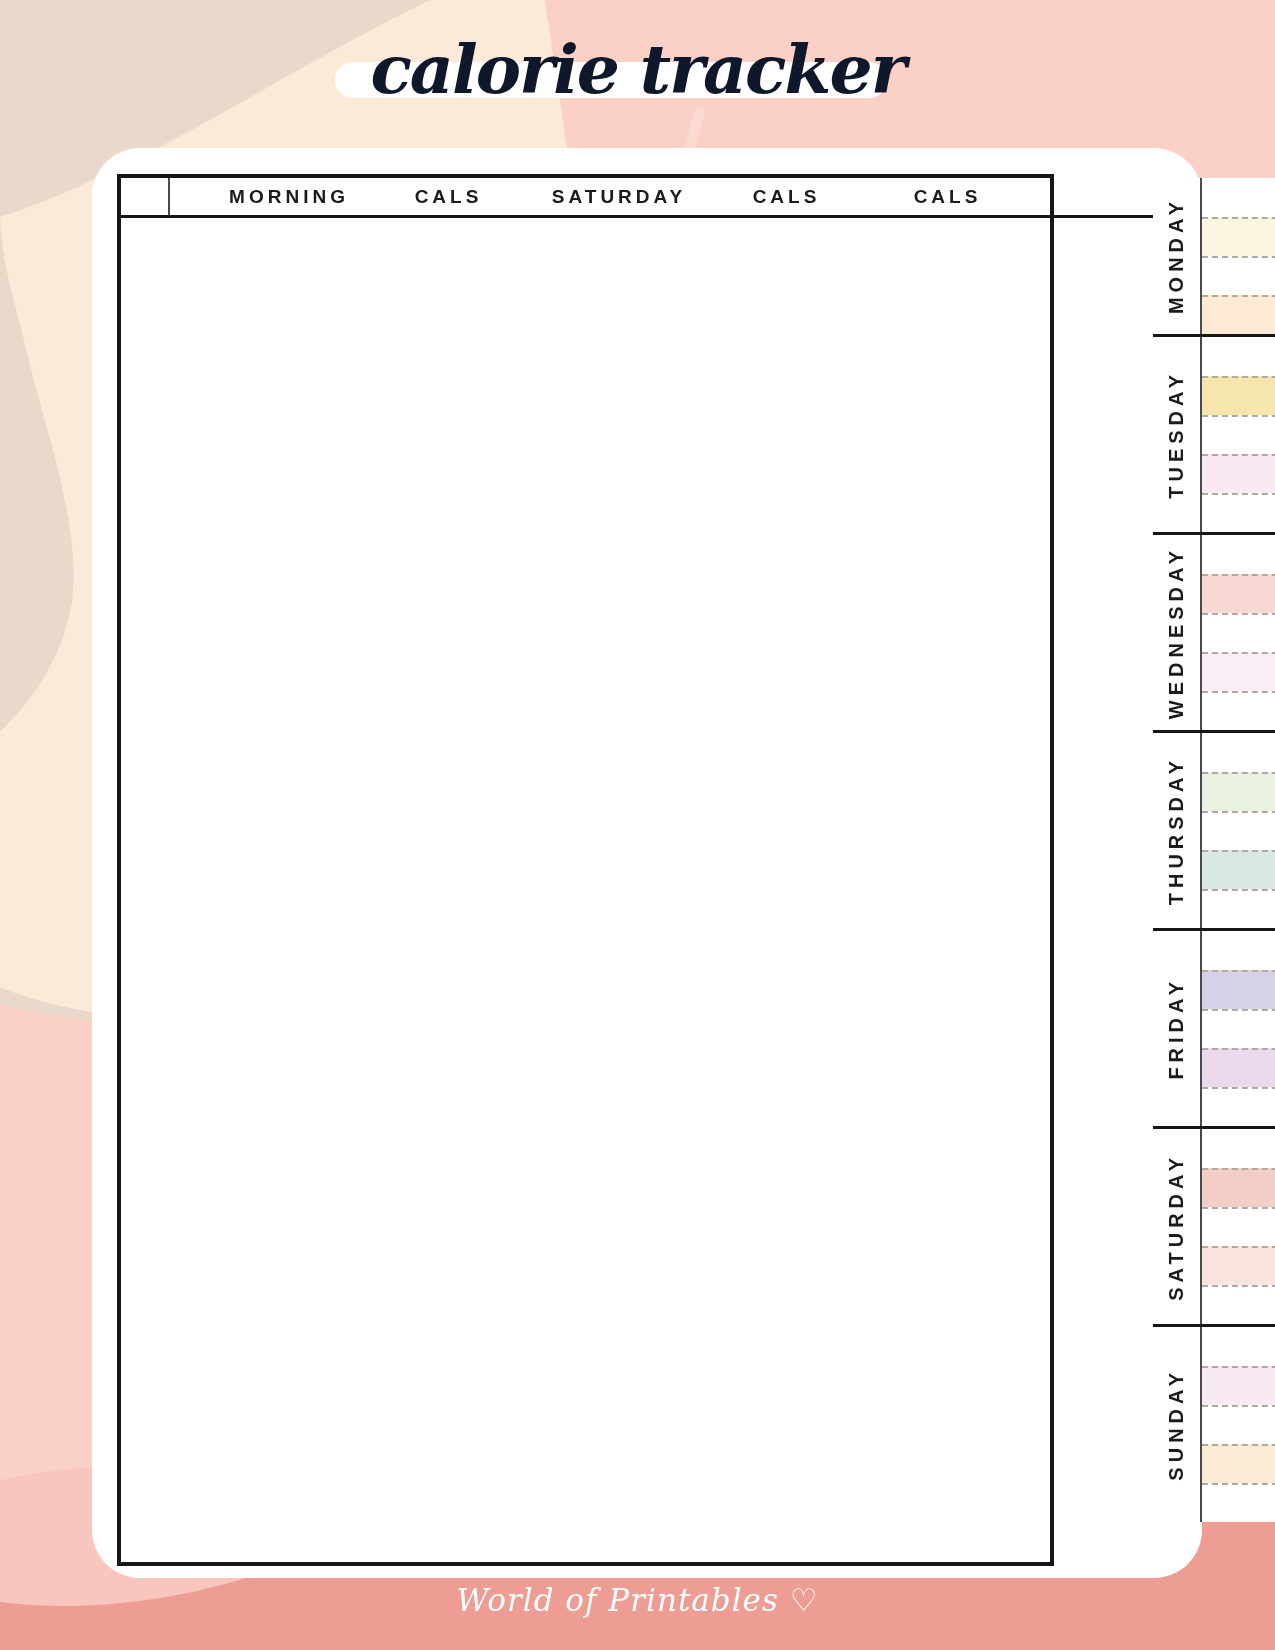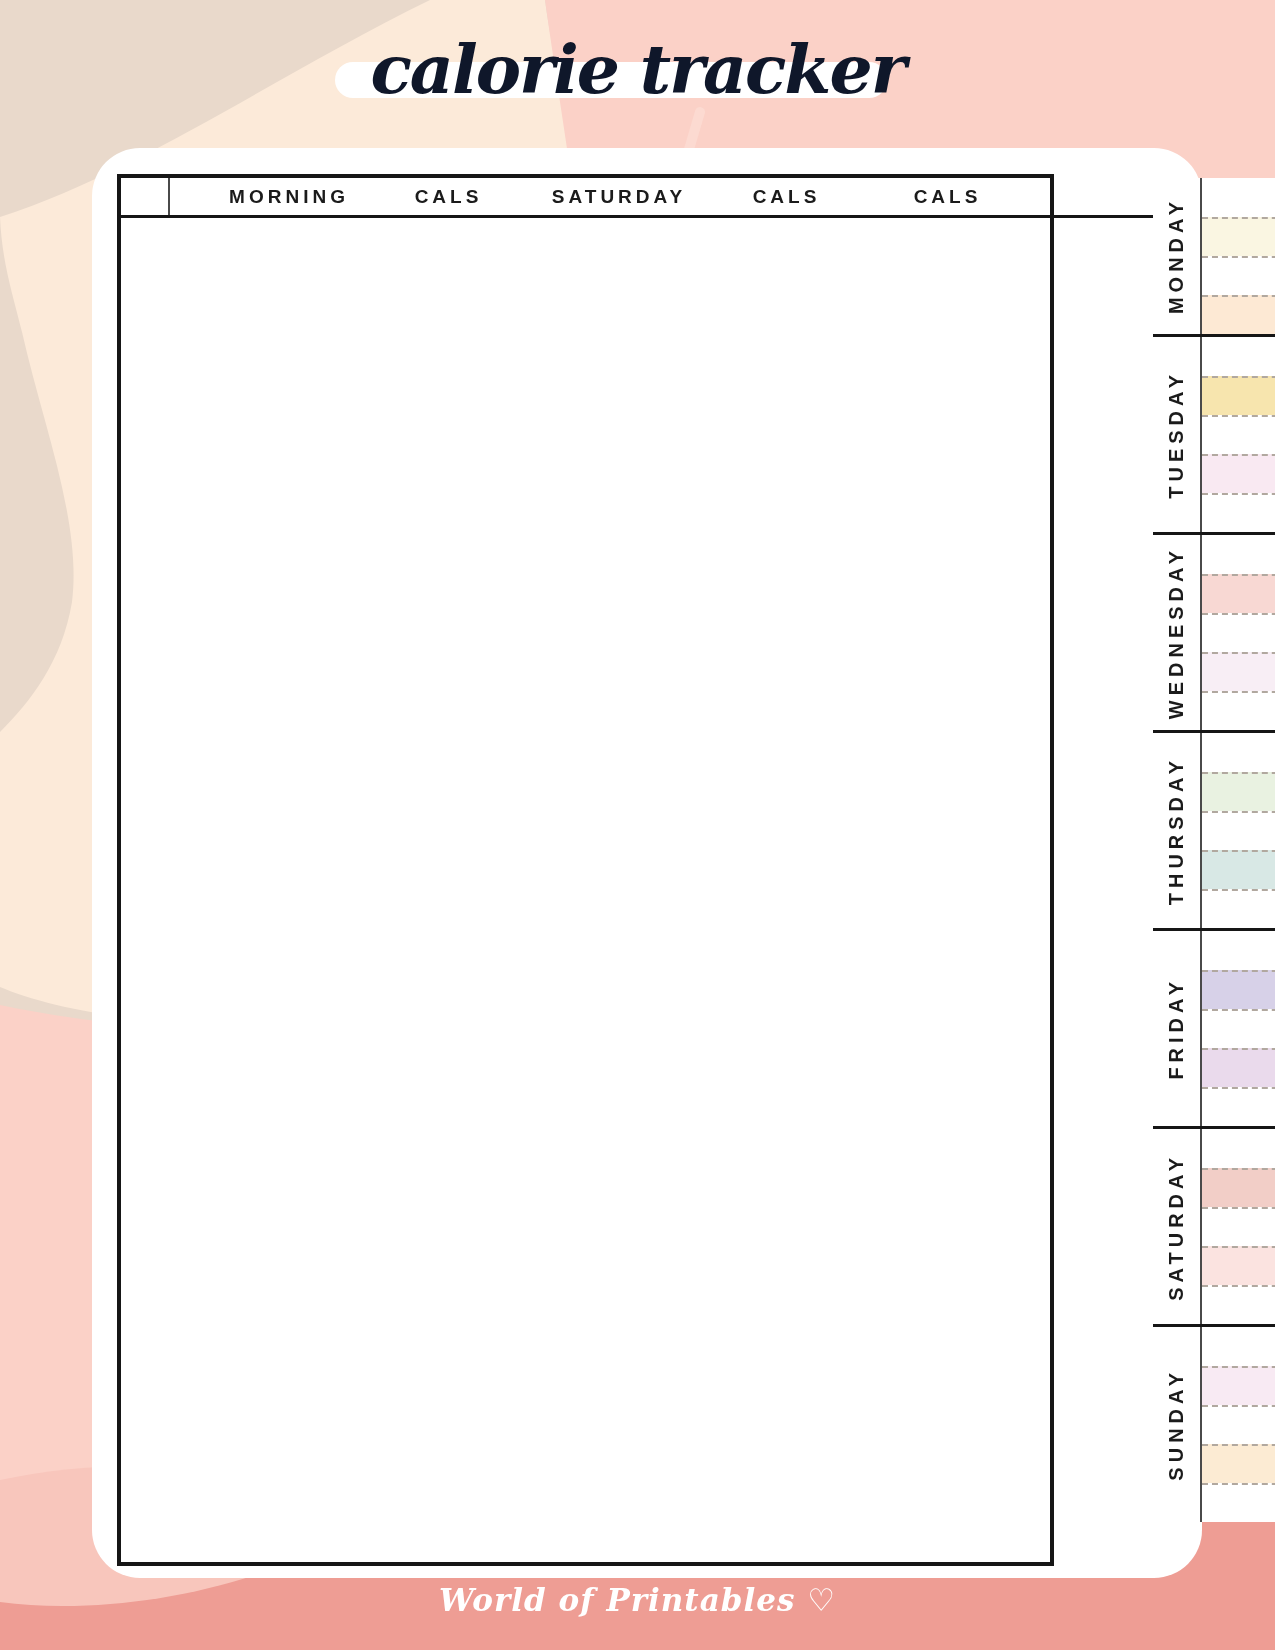--- a/index.html
+++ b/index.html
@@ -54,21 +54,21 @@
   .row{
     height:39px;flex:0 0 39px;box-sizing:border-box;
     display:grid;grid-template-columns:238px 81px 260px 75px 247px 82px;
   }
   .row + .row{border-top:2px dashed #b1a89f;}
   .cell{box-sizing:border-box;}
   .cell + .cell{border-left:2px solid #3f3f3f;}
   
   .brand-footer{
     position:absolute;left:0;top:1582px;width:100%;text-align:center;z-index:2;
-    font-family:"DejaVu Serif",serif;font-style:italic;font-weight:bold;
+    font-family:"DejaVu Serif",serif;font-style:italic;font-weight:normal;
     font-size:31px;color:#ffffff;letter-spacing:1px;
   }
 </style>
 </head>
 <body>
 
 <div id="page">
 
   <svg class="bg" width="1275" height="1650" viewBox="0 0 1275 1650" xmlns="http://www.w3.org/2000/svg">
     <rect x="0" y="0" width="1275" height="1650" fill="#e9d9cb"></rect>

